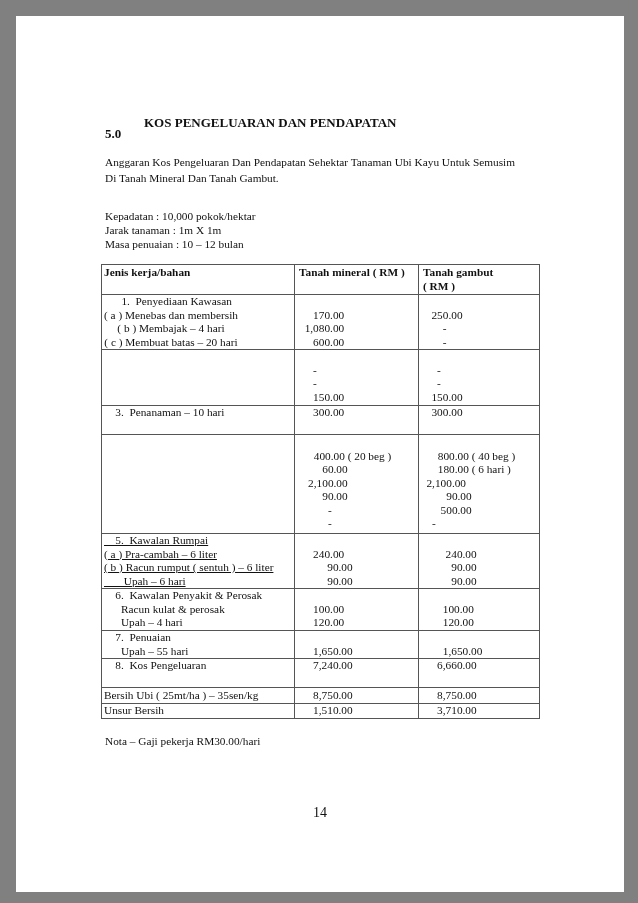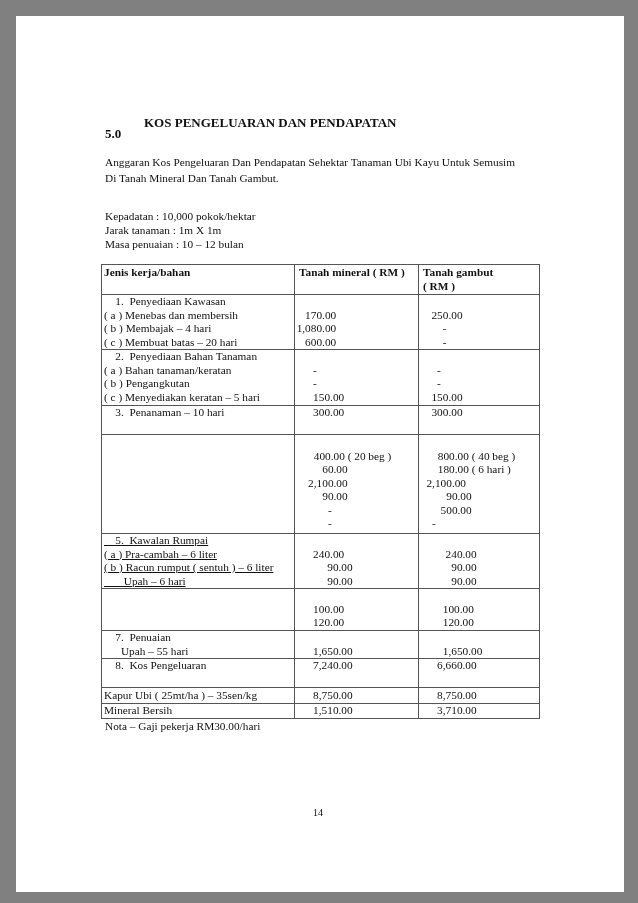--- a/index.html
+++ b/index.html
@@ -12,21 +12,21 @@
   }
   .abs { position:absolute; white-space:pre; font-size:11.3px; line-height:13px; }
   .heading { font-weight:bold; font-size:13px; }
   .para { white-space:normal; width:440px; line-height:16px; }
   .spec { line-height:14px; }
   .tbl { position:absolute; left:85px; top:248px; width:439px; }
   .tbl .border { position:absolute; background:#555; }
   .cell { position:absolute; font-size:11.3px; line-height:13.5px; white-space:pre; }
   .bold { font-weight:bold; }
   .notes { line-height:14px; }
-  .pgnum { font-size:10px; }
+  .pgnum { font-size:14px; }
 </style>
 </head>
 <body>
 
 <div class="page">
 
   <div class="abs heading" style="left:89px; top:111px;">5.0</div>
   <div class="abs heading" style="left:128px; top:100px;">KOS PENGELUARAN DAN PENDAPATAN</div>
 
   <div class="abs para" style="left:89px; top:138px; width:420px;">Anggaran Kos Pengeluaran Dan Pendapatan Sehektar Tanaman Ubi Kayu Untuk Semusim Di Tanah Mineral Dan Tanah Gambut.</div>
@@ -53,37 +53,33 @@
     <div class="border" style="left:0; top:394px; width:439px; height:1px;"></div>
     <div class="border" style="left:0; top:423px; width:439px; height:1px;"></div>
     <div class="border" style="left:0; top:439px; width:439px; height:1px;"></div>
     <div class="border" style="left:0; top:454px; width:439px; height:1px;"></div>
 
     <div class="cell bold" style="left:3px; top:2px;">Jenis kerja/bahan</div>
     <div class="cell bold" style="left:198px; top:2px;">Tanah mineral ( RM )</div>
     <div class="cell bold" style="left:322px; top:2px;">Tanah gambut
 ( RM )</div>
 
-    <div class="cell" style="left:3px; top:31px;">    1.  Penyediaan Kawasan
+    <div class="cell" style="left:3px; top:31px;text-align:center;">    1.  Penyediaan Kawasan
 ( a ) Menebas dan membersih
 ( b ) Membajak – 4 hari
 ( c ) Membuat batas – 20 hari</div>
-    <div class="cell" style="left:190px; top:31px;text-align:center;">
+    <div class="cell" style="left:198px; top:31px;text-align:center;">
      170.00
   1,080.00
      600.00</div>
     <div class="cell" style="left:322px; top:31px;">
    250.00
        -
        -</div>
 
-    <div class="cell" style="left:3px; top:86px;">    2.  Penyediaan Bahan Tanaman
-( a ) Bahan tanaman/keratan
-( b ) Pengangkutan
-( c ) Menyediakan keratan – 5 hari</div>
     <div class="cell" style="left:198px; top:86px;">
      -
      -
      150.00</div>
     <div class="cell" style="left:322px; top:86px;">
      -
      -
    150.00</div>
 
     <div class="cell" style="left:3px; top:142px;">    3.  Penanaman – 10 hari</div>
@@ -111,43 +107,46 @@
        Upah – 6 hari</div>
     <div class="cell" style="left:198px; top:270px;">
      240.00
           90.00
           90.00</div>
     <div class="cell" style="left:322px; top:270px;">
         240.00
           90.00
           90.00</div>
 
+    <div class="cell" style="left:3px; top:325px;">    6.  Kawalan Penyakit &amp; Perosak
+      Racun kulat &amp; perosak
+      Upah – 4 hari</div>
     <div class="cell" style="left:198px; top:325px;">
      100.00
      120.00</div>
     <div class="cell" style="left:322px; top:325px;">
        100.00
        120.00</div>
 
     <div class="cell" style="left:3px; top:367px;">    7.  Penuaian
       Upah – 55 hari</div>
     <div class="cell" style="left:198px; top:367px;">
      1,650.00</div>
     <div class="cell" style="left:322px; top:367px;">
        1,650.00</div>
 
     <div class="cell" style="left:3px; top:395px;">    8.  Kos Pengeluaran</div>
     <div class="cell" style="left:198px; top:395px;">     7,240.00</div>
     <div class="cell" style="left:322px; top:395px;">     6,660.00</div>
 
-    <div class="cell" style="left:3px; top:425px;">Kapur Ubi ( 25mt/ha ) – 35sen/kg</div>
+    <div class="cell" style="left:3px; top:425px;">Bersih Ubi ( 25mt/ha ) – 35sen/kg</div>
     <div class="cell" style="left:198px; top:425px;">     8,750.00</div>
     <div class="cell" style="left:322px; top:425px;">     8,750.00</div>
 
-    <div class="cell" style="left:3px; top:440px;">Mineral Bersih</div>
+    <div class="cell" style="left:3px; top:440px;">Unsur Bersih</div>
     <div class="cell" style="left:198px; top:440px;">     1,510.00</div>
     <div class="cell" style="left:322px; top:440px;">     3,710.00</div>
   </div>
 
-  <div class="abs notes" style="left:89px; top:703px;">Nota – Gaji pekerja RM30.00/hari</div>
+  <div class="abs notes" style="left:89px; top:718px;">Nota – Gaji pekerja RM30.00/hari</div>
 
   <div class="abs pgnum" style="left:297px; top:790px;">14</div>
 </div>
 
 </body></html>

